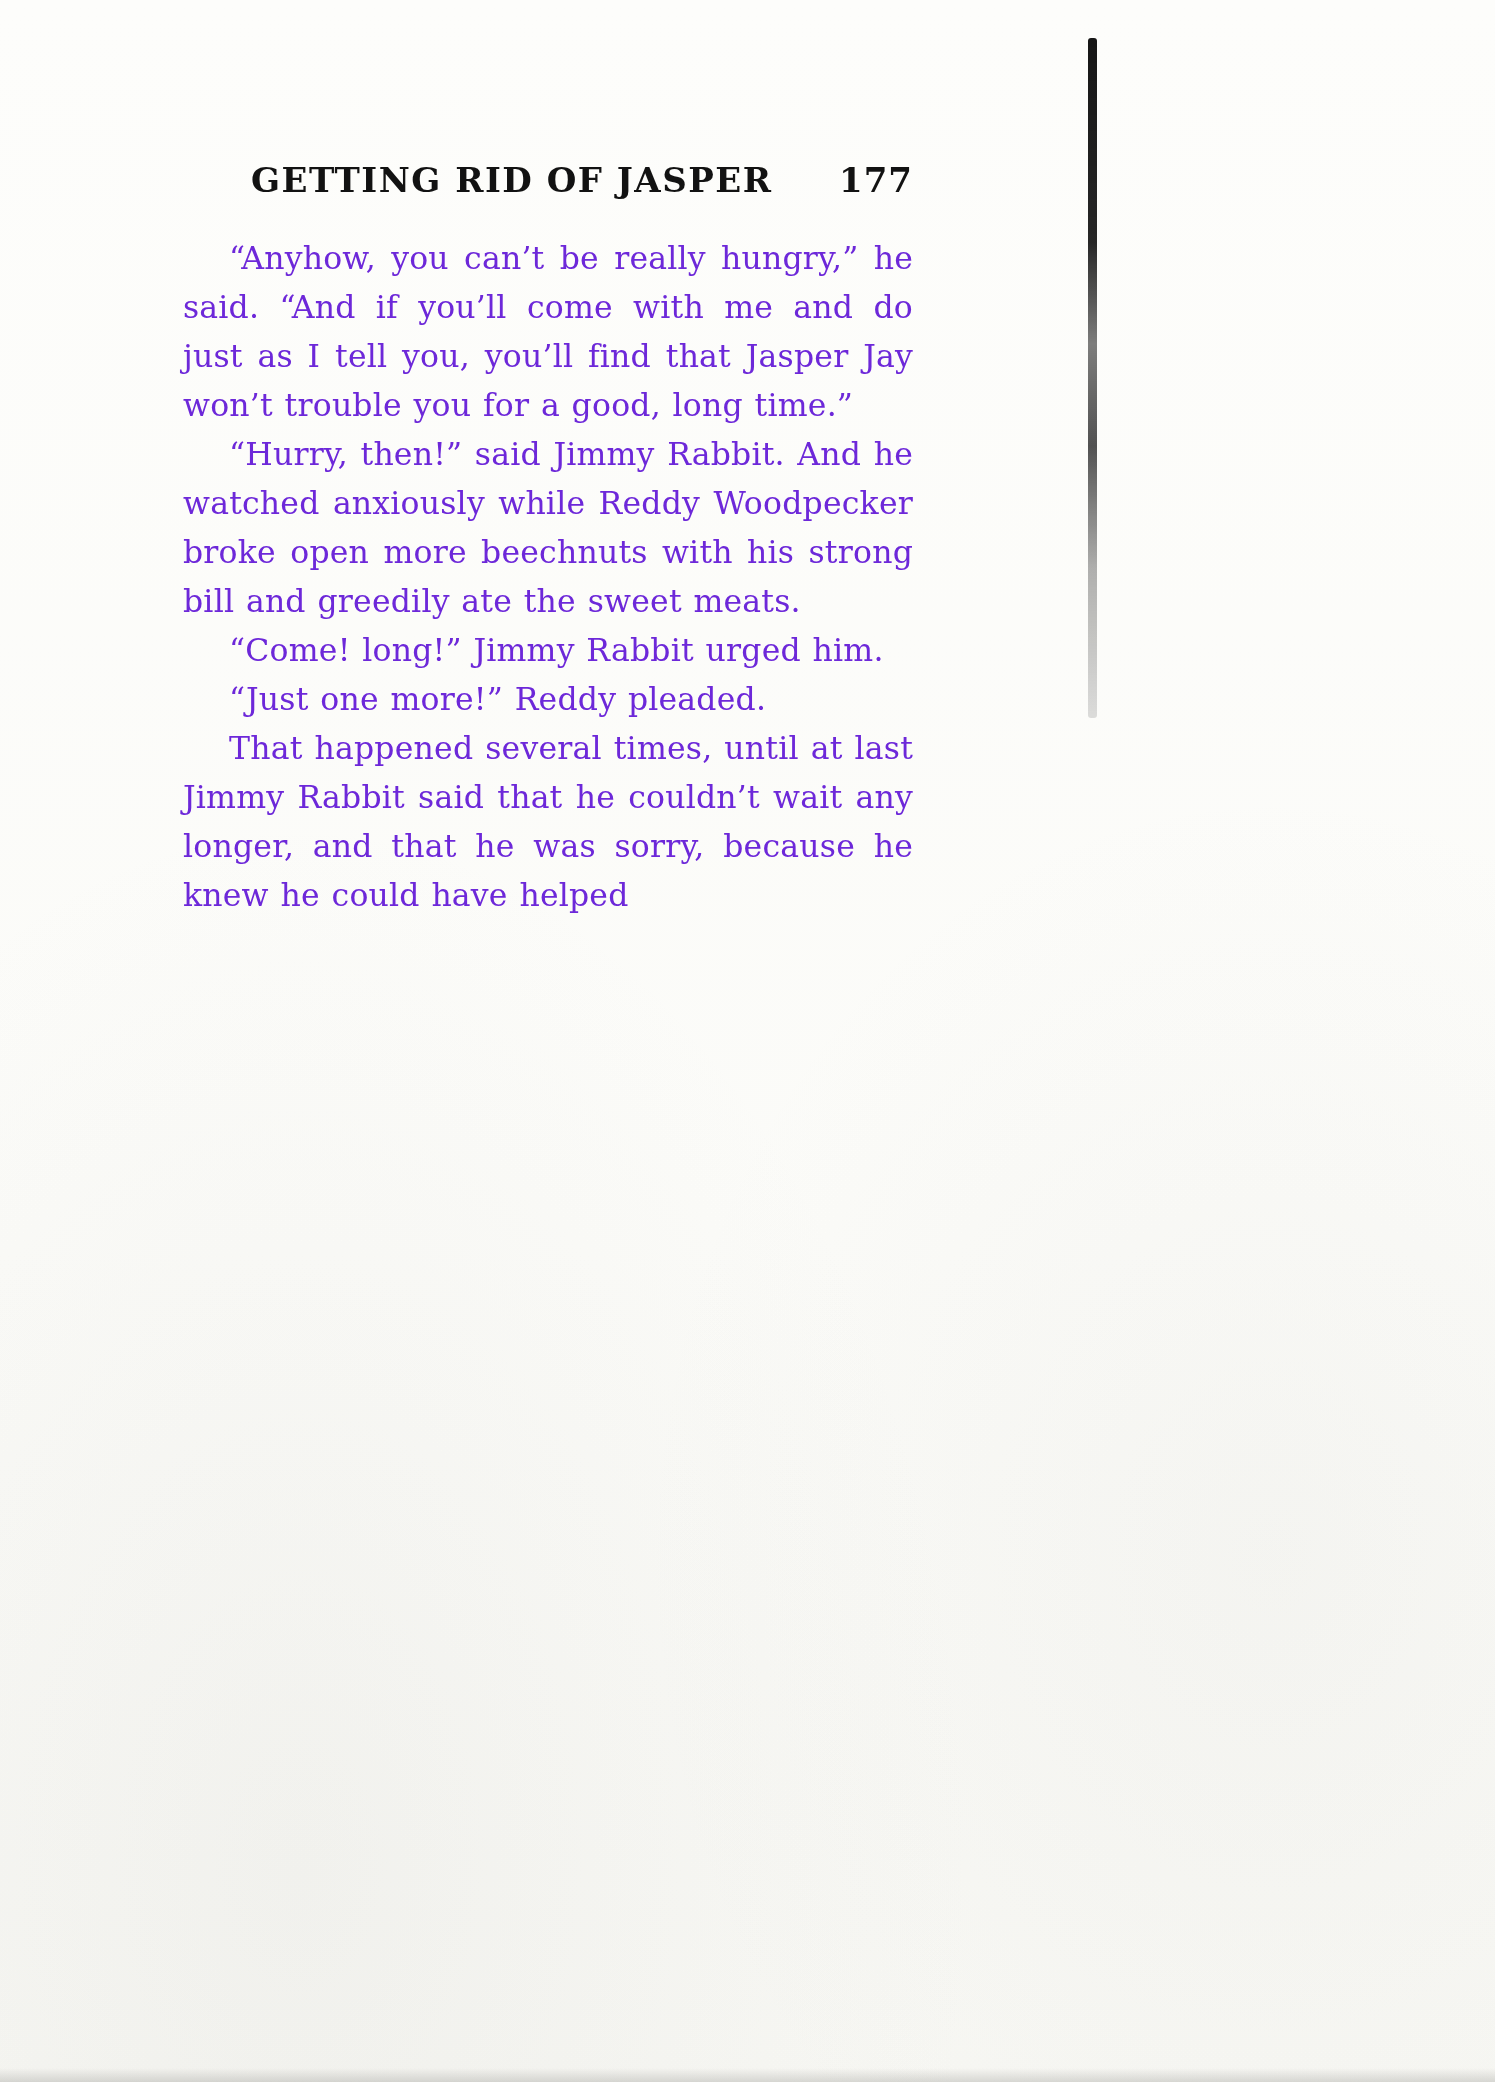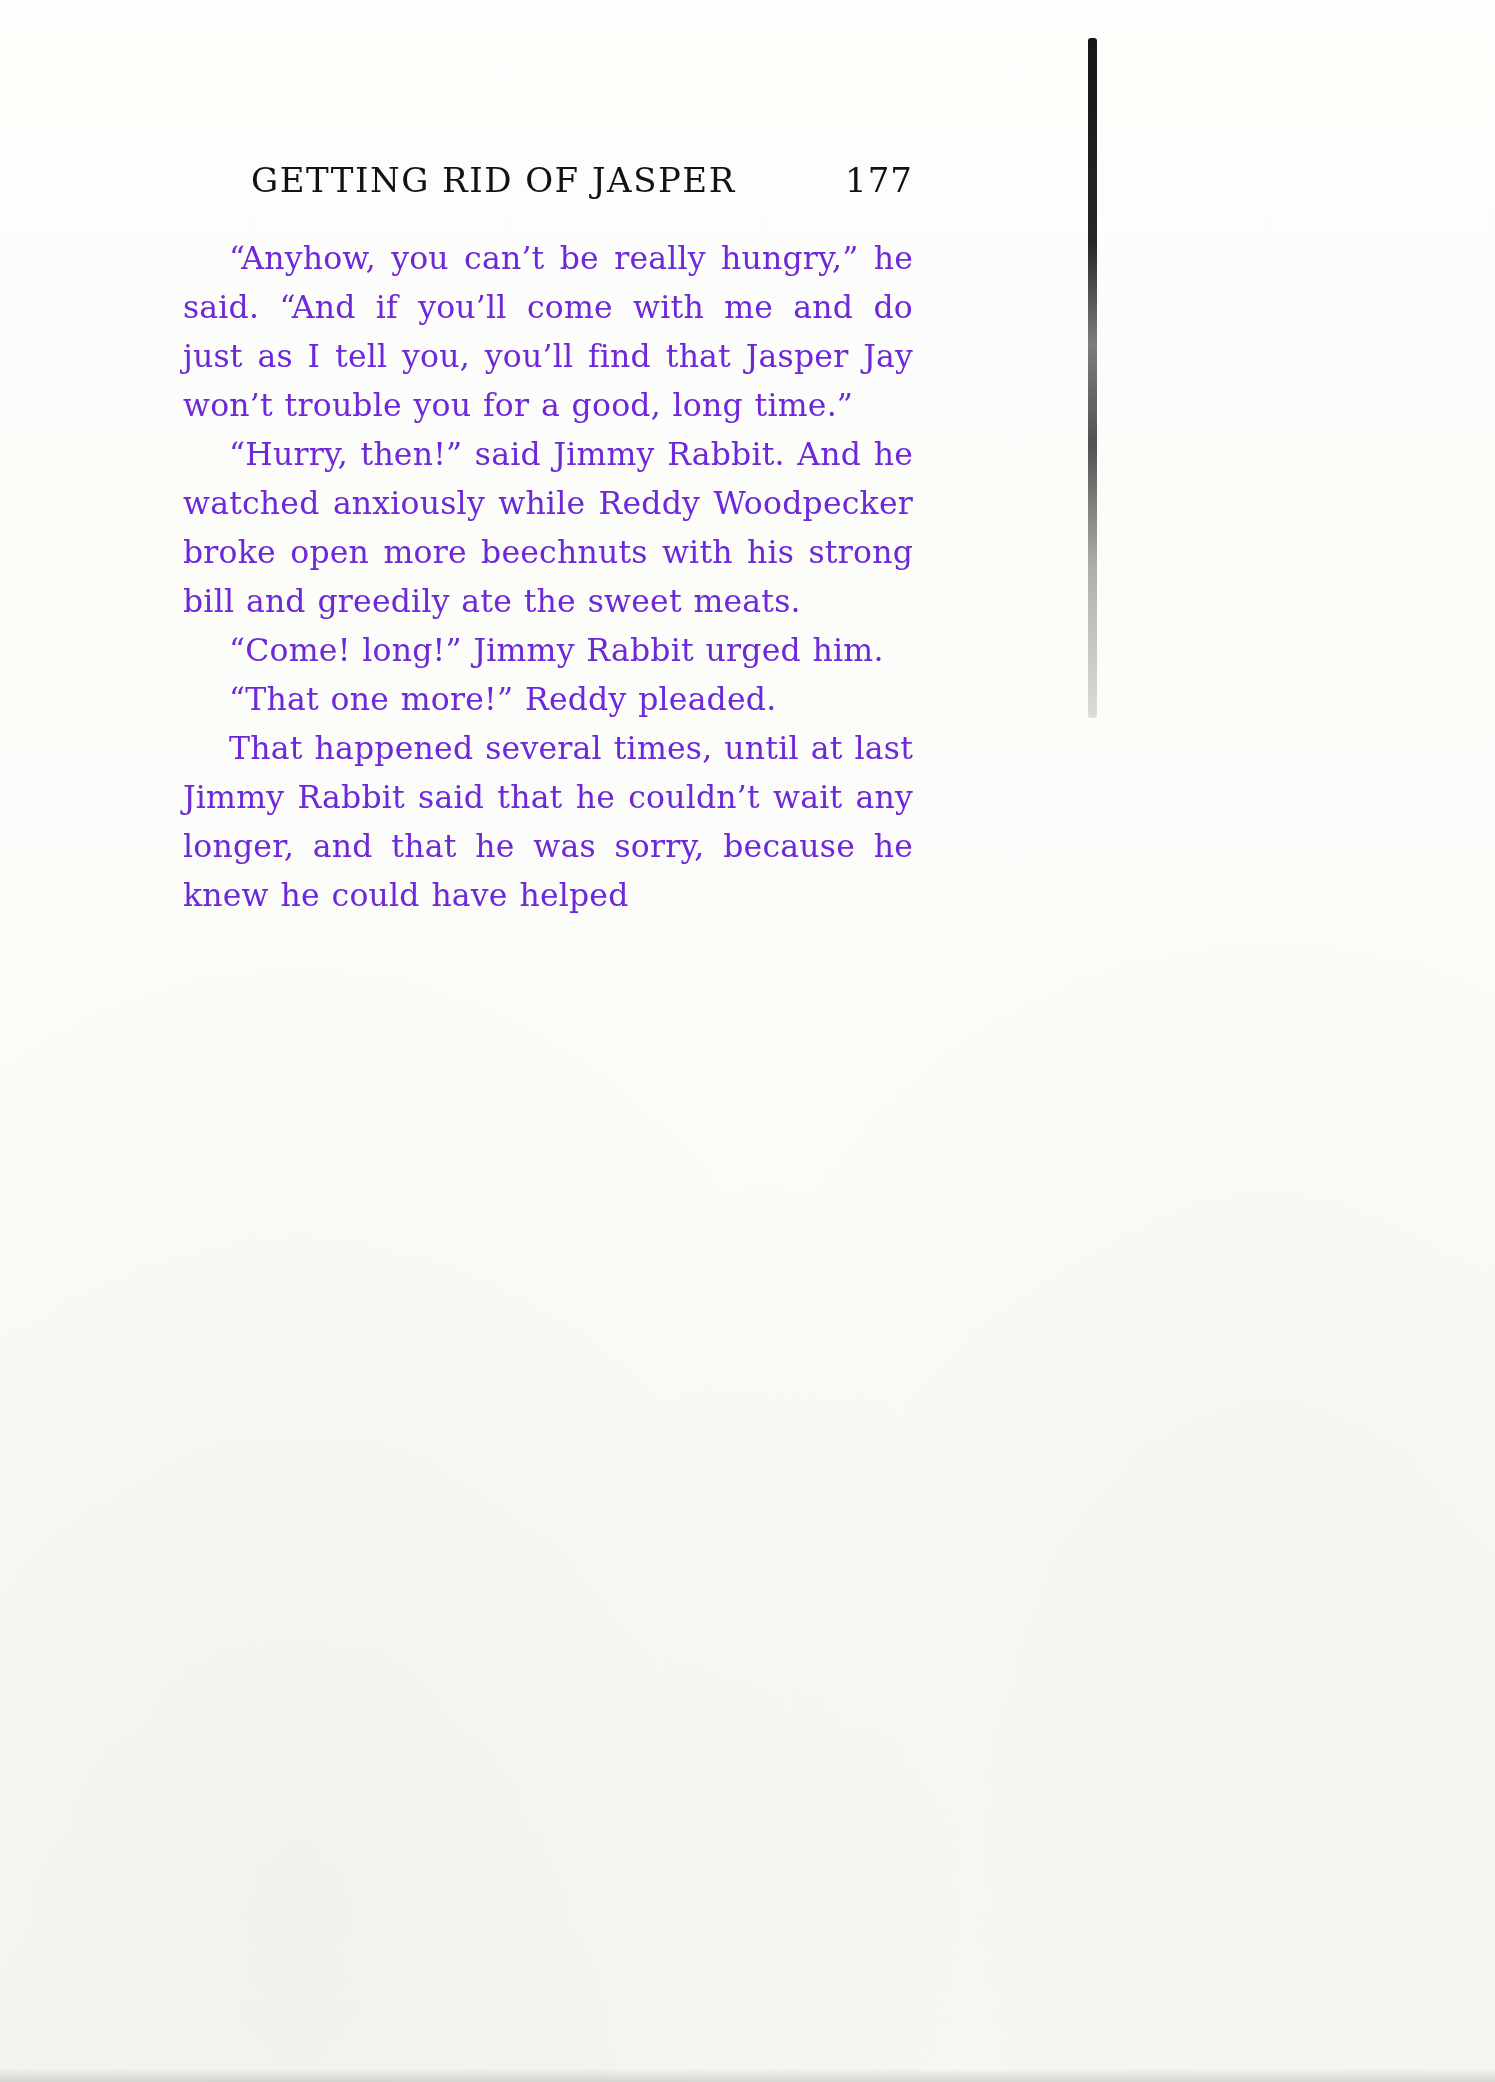--- a/index.html
+++ b/index.html
@@ -53,21 +53,21 @@
     top: 160px;
     width: 730px;
     color: #151515;
   }
   .running-header {
     display: flex;
     justify-content: space-between;
     align-items: baseline;
     padding-left: 68px;
     font-size: 34px;
-    font-weight: normal;
+    font-weight: bold;
     letter-spacing: 1.5px;
     margin-bottom: 34px;
     color: #121212;
   }
   .running-header .pg-num {
     letter-spacing: 1px;
   }
   .body-text p {
     margin: 0;
     font-size: 31.5px;
@@ -90,17 +90,17 @@
 
   <div class="running-header">
     <span>GETTING RID OF JASPER</span>
     <span class="pg-num">177</span>
   </div>
 
   <div class="body-text">
     <p>“Anyhow, you can’t be really hungry,” he said.  “And if you’ll come with me and do just as I tell you, you’ll find that Jasper Jay won’t trouble you for a good, long time.”</p>
     <p>“Hurry, then!” said Jimmy Rabbit. And he watched anxiously while Reddy Woodpecker broke open more beechnuts with his strong bill and greedily ate the sweet meats.</p>
     <p>“Come! long!” Jimmy Rabbit urged him.</p>
-    <p>“That one more!” Reddy pleaded.</p>
+    <p>“Just one more!” Reddy pleaded.</p>
     <p>That happened several times, until at last Jimmy Rabbit said that he couldn’t wait any longer, and that he was sorry, because he knew he could have helped</p>
   </div>
 
 </div>
 
 </body></html>

